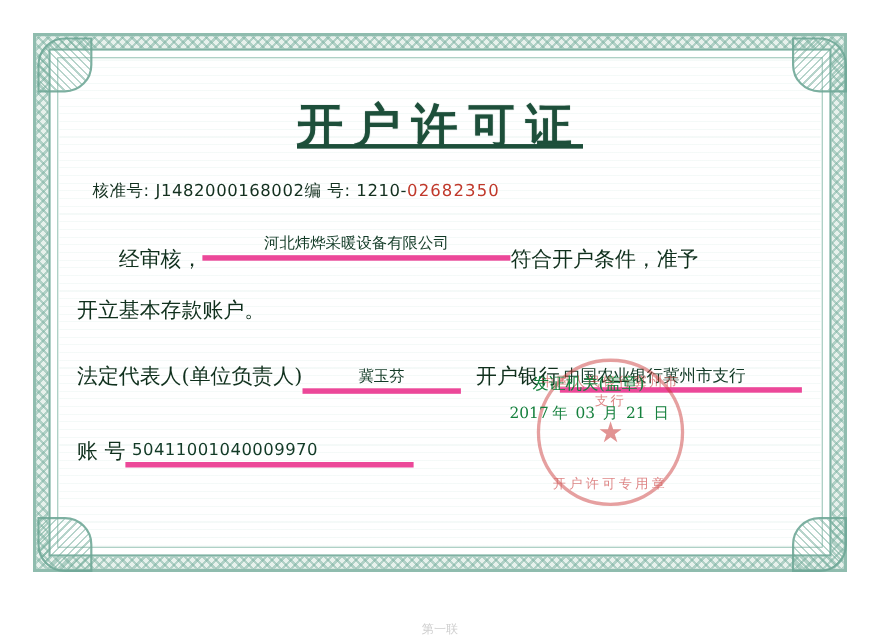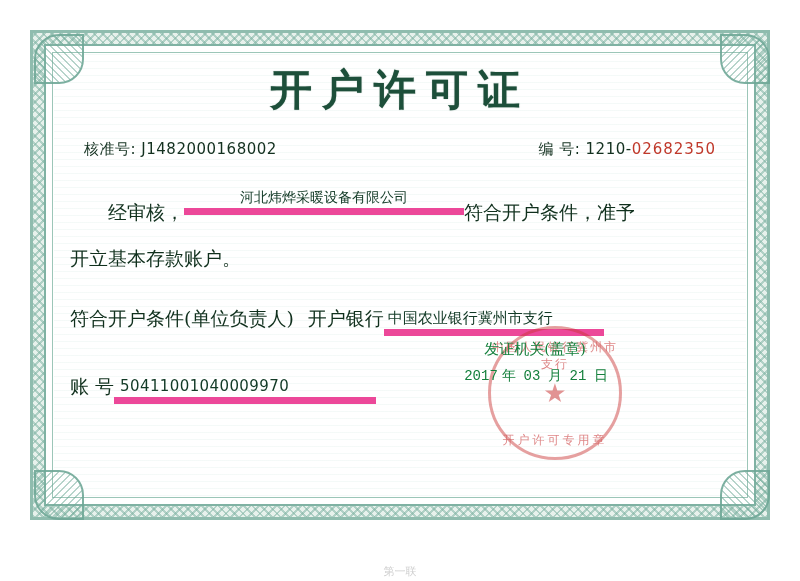--- a/index.html
+++ b/index.html
@@ -92,27 +92,28 @@
     color: #15321f;
   }
 
   .title {
     text-align: center;
     font-family: "DejaVu Serif", serif;
     font-weight: bold;
     font-size: 42px;
     letter-spacing: 10px;
     color: #1d4f3a;
+    margin-top: 24px;
     text-shadow: 0 0 1px rgba(20,70,50,.55);
+    text-decoration: underline;
   }
 
   .row-codes {
     margin-top: 22px;
     display: flex;
-    justify-content: space-between;
     align-items: baseline;
     font-size: 15px;
     font-family: "DejaVu Sans", sans-serif;
     color: #13301f;
     padding: 0 14px;
   }
   .code-left { letter-spacing: .5px; }
   .code-right { letter-spacing: .5px; }
   .code-red { color: #c0392b; letter-spacing: 1px; }
 
@@ -121,21 +122,21 @@
     font-size: 19px;
     line-height: 46px;
     font-family: "DejaVu Serif", serif;
     color: #10301d;
   }
   .line { display: flex; align-items: flex-start; white-space: nowrap; }
   .indent { padding-left: 38px; }
 
   .fill {
     display: inline-block;
-    border-bottom: 7px solid #ec4899;
+    border-bottom: 5px solid #ec4899;
     text-align: center;
     font-size: 14px;
     font-family: "DejaVu Sans", sans-serif;
     color: #123a26;
     padding: 0 6px 1px 6px;
     line-height: 20px;
     position: relative;
     top: -2px;
   }
   .fill.company { width: 268px; }
@@ -161,21 +162,21 @@
     text-align: center;
   }
   .issuer .date-row {
     margin-top: 8px;
     display: flex;
     justify-content: center;
     align-items: baseline;
     font-size: 14px;
     letter-spacing: 0;
   }
-  .issuer .date-row span { display: inline-block; font-family: Liberation Mono, monospace; }
+  .issuer .date-row span { display: inline-block; }
   .d-y { width: 40px; text-align: center; }
   .d-m { width: 30px; text-align: center; }
   .d-d { width: 30px; text-align: center; }
   .d-unit { width: 16px; text-align: center; }
 
   .seal {
     position: absolute;
     left: 488px;
     top: 326px;
     width: 128px;
@@ -250,21 +251,22 @@
       <div class="line indent">
         <span class="label">经审核，</span>
         <span class="fill company">河北炜烨采暖设备有限公司</span>
         <span class="label">符合开户条件，准予</span>
       </div>
       <div class="line">
         <span class="label">开立基本存款账户。</span>
       </div>
 
       <div class="row3">
-        <span class="label">符合开户条件(单位负责人)</span>
+        <span class="label">法定代表人(单位负责人)</span>
+        <span class="fill legal">冀玉芬</span>
         <span class="sp"></span>
         <span class="label">开户银行</span>
         <span class="fill bank">中国农业银行冀州市支行</span>
       </div>
 
       <div class="row4">
         <span class="label">账 号</span>
         <span class="fill account">50411001040009970</span>
       </div>
     </div>

